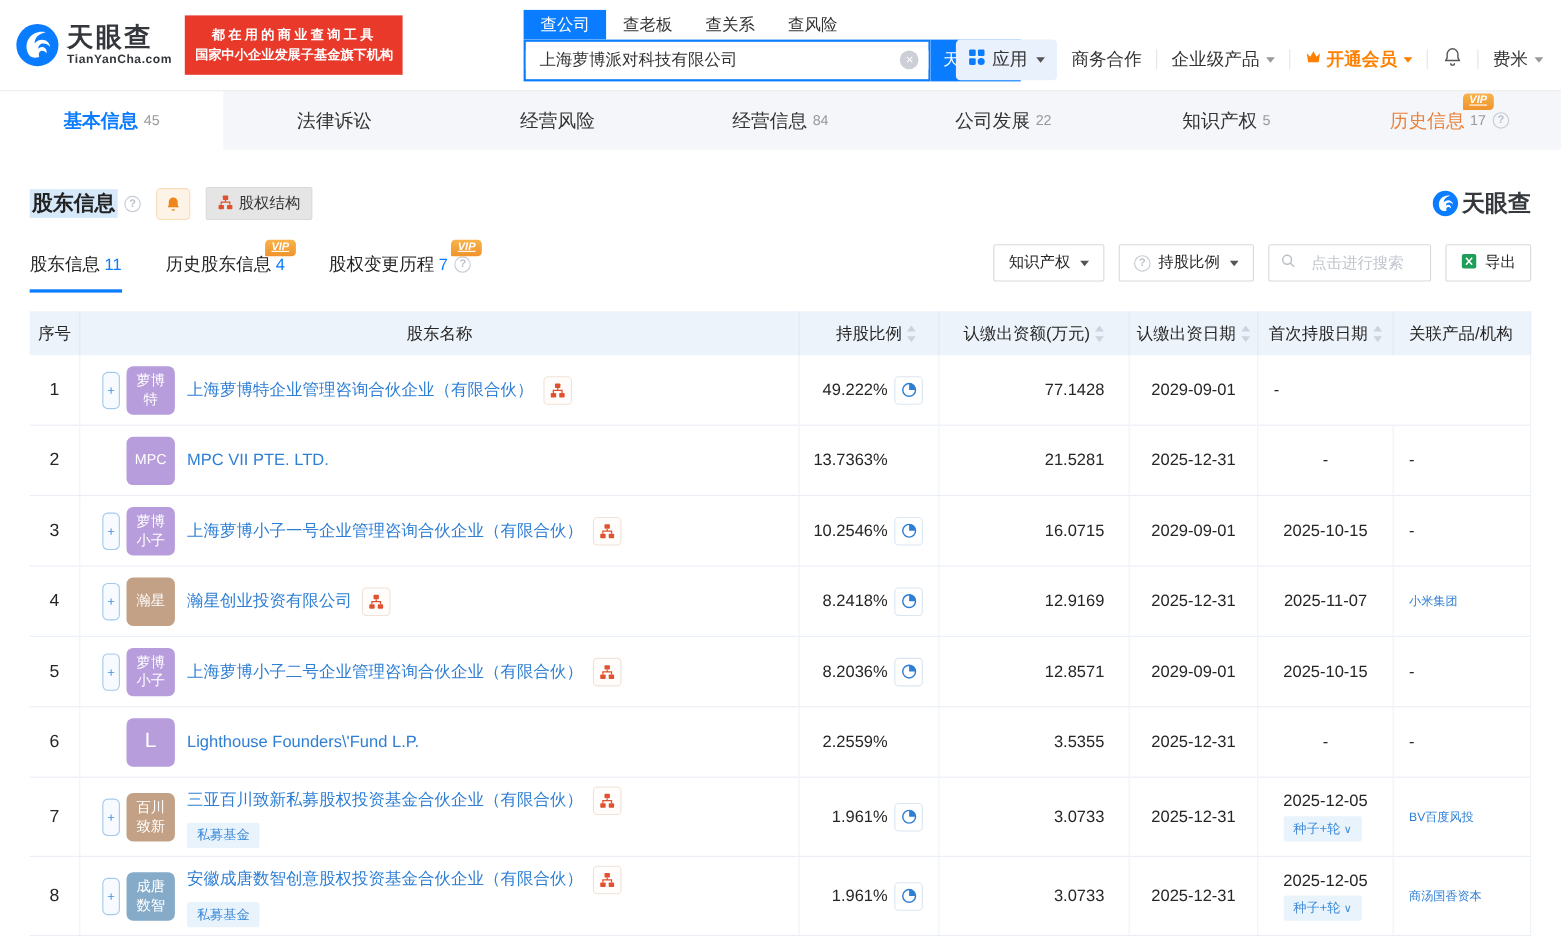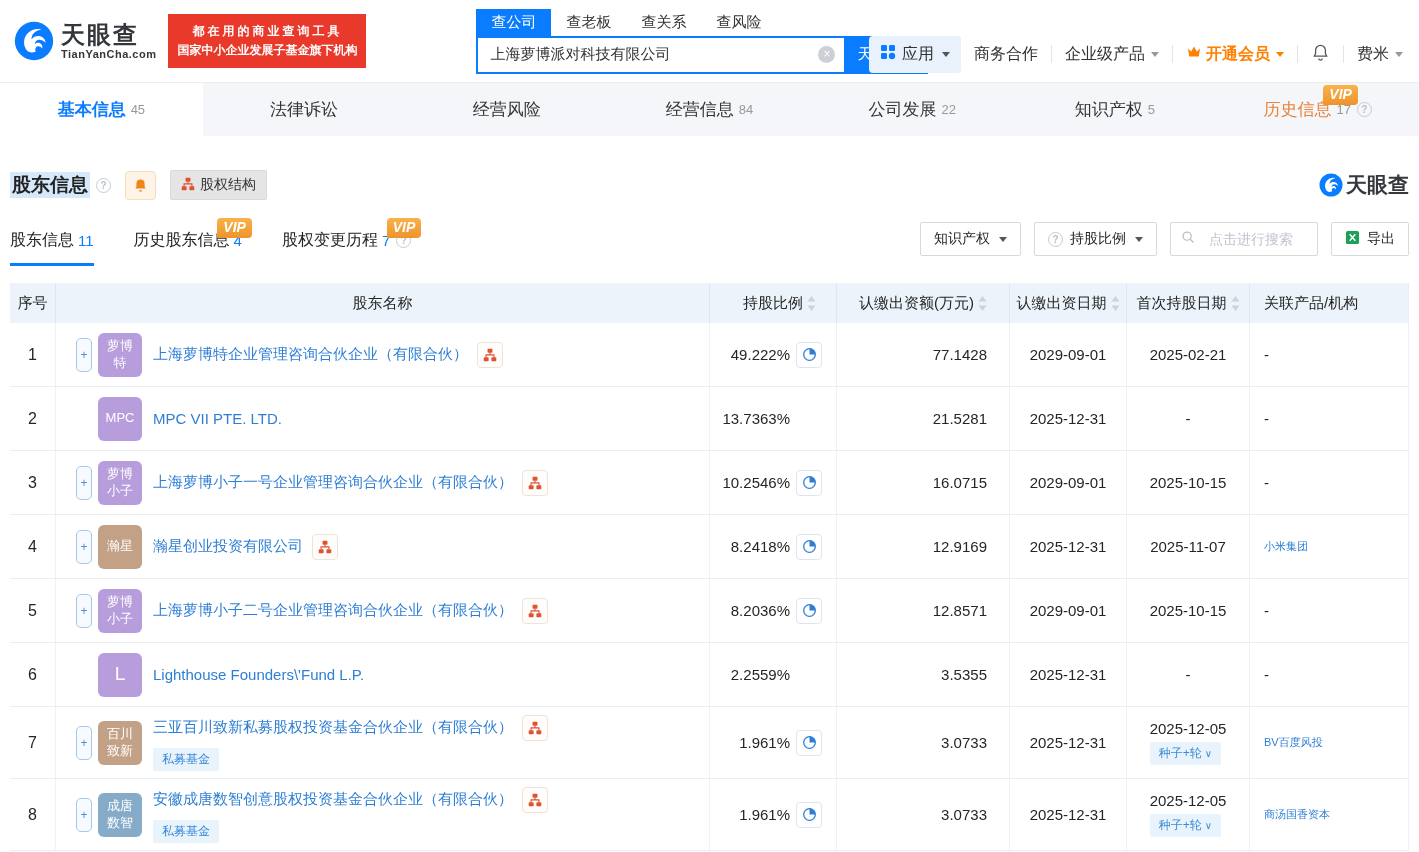--- a/index.html
+++ b/index.html
@@ -46,29 +46,29 @@
 
   
   .page-tabs { display:flex; height:54px; background:#f4f6f9; border-top:1px solid #ececec; }
   .ptab { flex:1; display:flex; align-items:center; justify-content:center; font-size:17px; color:#333; }
   .ptab.active { background:#fff; }
   .ptab.active .tlabel { color:var(--blue); font-weight:bold; }
   .ptab.hl .tlabel { color:#e8823c; }
   .tabinner { position:relative; display:flex; align-items:center; }
   .cnt { font-size:13px; color:#999; margin-left:5px; }
   .vip-badge { position:absolute; top:-15px; right:-8px; background:linear-gradient(#f9b24a,#ef932c);
-    color:#fff; font-size:14px; font-weight:bold; font-style:italic; padding:1px 6px 2px;
-    border-radius:4px 4px 4px 1px; line-height:1.2; }
+    color:#fff; font-size:10px; font-weight:bold; font-style:italic; padding:1px 6px 2px;
+    border-radius:4px 4px 4px 1px; line-height:1.2;text-decoration:underline; }
   .ptab .vip-badge { right:14px; top:-13px; }
   .help { width:15px; height:15px; border:1px solid #c6ccd4; border-radius:50%; color:#b9c0c9;
     font-size:10px; display:inline-flex; align-items:center; justify-content:center; margin-left:6px;
     flex-shrink:0; font-weight:bold; }
 
   
-  main { padding:0 10px; }
+  main { padding:0 27px; }
   .section-head { display:flex; align-items:center; margin-top:34px; }
   .sec-title { font-size:19px; font-weight:bold; color:#222; background:#d6e9fb; padding:0 2px; }
   .bell-chip { width:31px; height:29px; background:#fdf3e6; border:1px solid #f6ddb7; border-radius:4px;
     display:flex; align-items:center; justify-content:center; margin-left:14px; }
   .structure-btn { display:flex; align-items:center; gap:5px; border:1px solid #d9d9d9; background:#e5e5e5;
     height:30px; padding:0 10px; font-size:14px; color:#333; margin-left:14px; border-radius:2px;
     font-family:inherit; }
   .watermark { margin-left:auto; display:flex; align-items:center; gap:3px; font-size:21px;
     font-weight:bold; color:#35383c; }
   .watermark svg { width:24px; height:24px; }
@@ -422,23 +422,20 @@
                   <path d="M8 8 V1.6 A6.4 6.4 0 0 1 14.4 8 Z" fill="#2e7fd4"></path>
                 </svg>
               </span>
             </div>
             <div class="td c3" data-interactable="false">
               <span class="num" data-interactable="false">77.1428</span>
             </div>
             <div class="td c4" data-interactable="false">
               <span class="dt" data-interactable="false">2029-09-01</span>
             </div>
-            <div class="td c5" data-interactable="false">
-              <span class="dt" data-interactable="false">2025-02-21</span>
-            </div>
             <div class="td c6" data-interactable="false">
               <span class="dt" data-interactable="false">-</span>
             </div>
           </div>
           <div class="tr" data-interactable="false">
             <div class="td c0" data-interactable="false">
               <span class="seq" data-interactable="false">2</span>
             </div>
             <div class="td c1" data-interactable="false">
               <div class="expand-spacer" data-interactable="false"></div>

